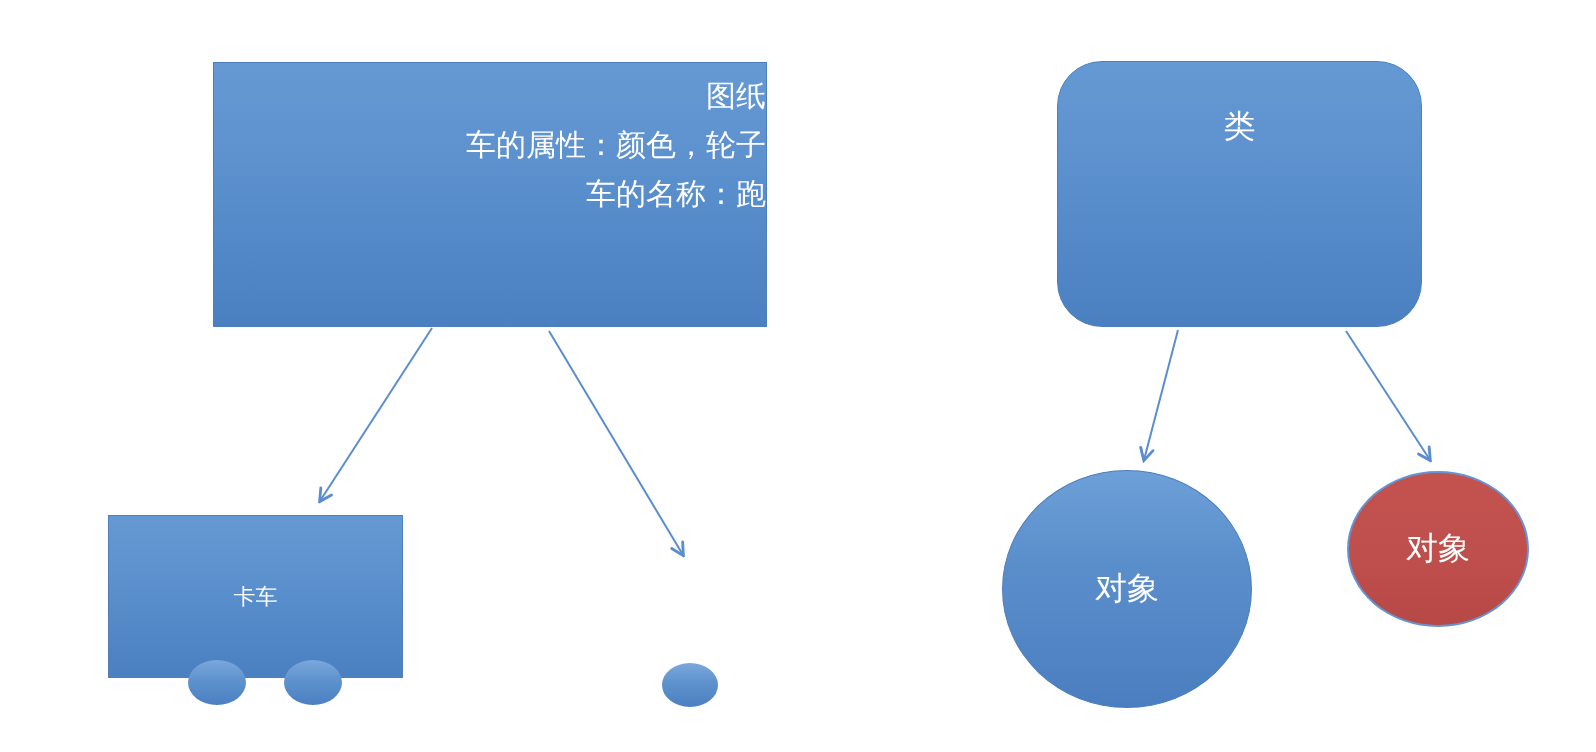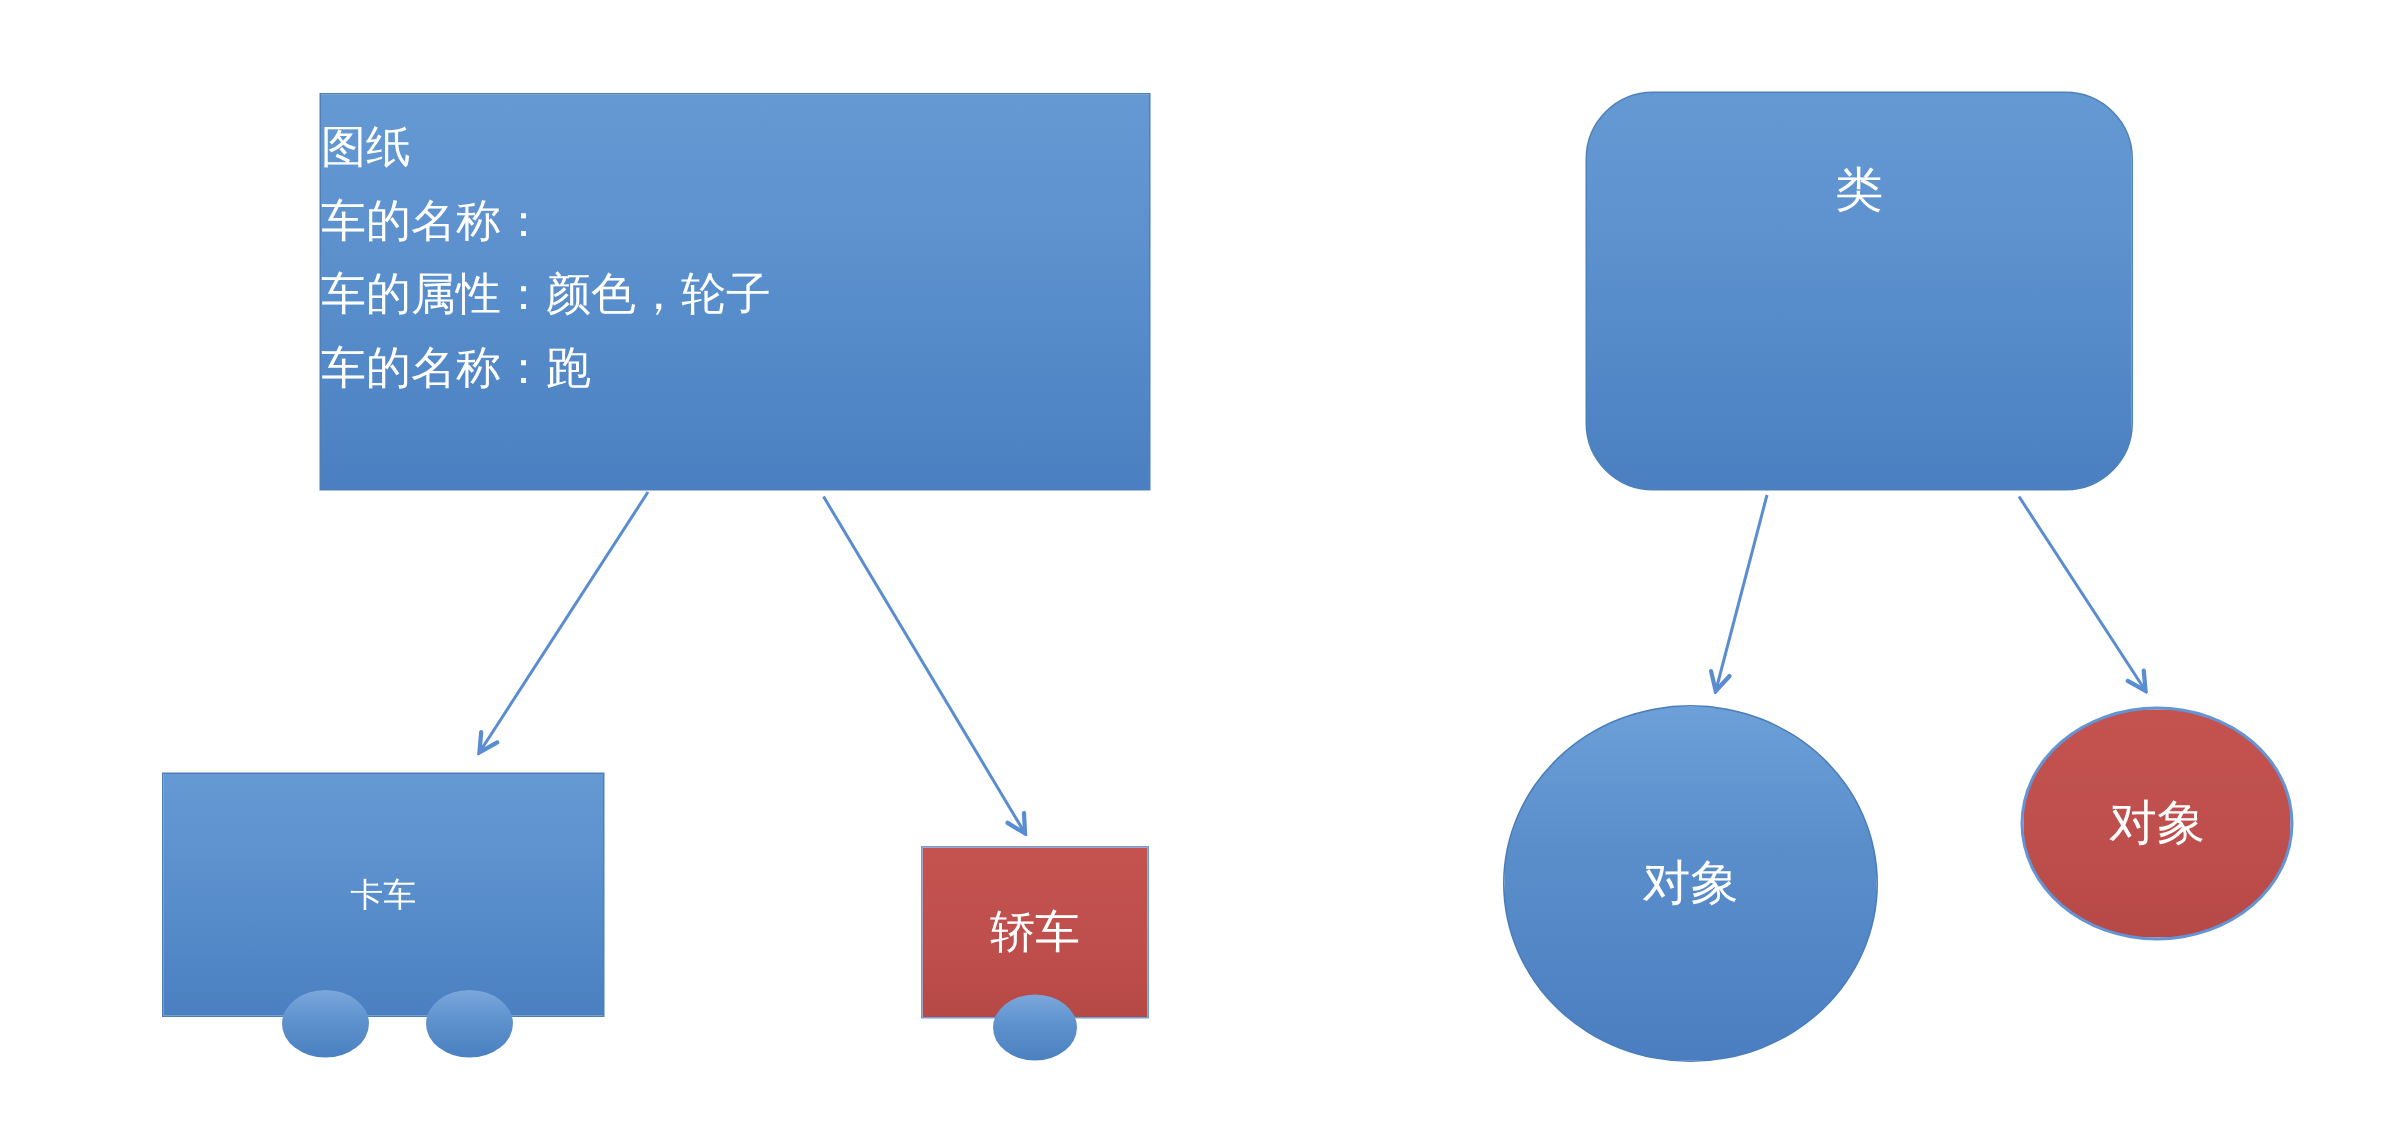--- a/index.html
+++ b/index.html
@@ -18,24 +18,25 @@
     background: linear-gradient(180deg, #6499d3 0%, #5d92cf 35%, #4a80c1 100%);
     border: 1.5px solid #4d80ba;
   }
   .red-grad {
     background: linear-gradient(180deg, #c45350 0%, #bf4f4c 55%, #b64845 100%);
   }
 
   
   .blueprint-box {
     left: 213px; top: 62px; width: 554px; height: 265px;
-    text-align: left;
+    text-align: right;
     font-size: 30px;
     line-height: 49px;
     padding-top: 11px;
+    font-family: Liberation Mono, monospace;
   }
   .truck-box {
     left: 108px; top: 515px; width: 295px; height: 163px;
     display: flex; align-items: center; justify-content: center;
     font-size: 22px;
   }
   .sedan-box {
     left: 614px; top: 564px; width: 152px; height: 115px;
     border: 1.5px solid #6da0da;
     display: flex; align-items: center; justify-content: center;
@@ -96,34 +97,30 @@
       </marker>
     </defs>
     <line x1="432" y1="328" x2="320" y2="501" stroke="#5a8dd0" stroke-width="2" marker-end="url(#openArrow)"></line>
     <line x1="549" y1="331" x2="683" y2="555" stroke="#5a8dd0" stroke-width="2" marker-end="url(#openArrow)"></line>
     <line x1="1178" y1="330" x2="1144" y2="460" stroke="#5a8dd0" stroke-width="2" marker-end="url(#openArrow)"></line>
     <line x1="1346" y1="331" x2="1430" y2="460" stroke="#5a8dd0" stroke-width="2" marker-end="url(#openArrow)"></line>
   </svg>
 
   <div class="shape blue-grad blueprint-box">
     <div>图纸</div>
-    <div>车的名称：</div>
     <div>车的属性：颜色，轮子</div>
     <div>车的名称：跑</div>
   </div>
 
   <div class="shape blue-grad truck-box">
     <span>卡车</span>
   </div>
   <div class="wheel wheel-truck-left"></div>
   <div class="wheel wheel-truck-right"></div>
 
-  <div class="shape red-grad sedan-box">
-    <span>轿车</span>
-  </div>
   <div class="wheel wheel-sedan"></div>
 
   <div class="shape blue-grad class-box">
     <div>类</div>
   </div>
 
   <div class="shape object-blue">
     <span>对象</span>
   </div>
   <div class="shape red-grad object-red">

